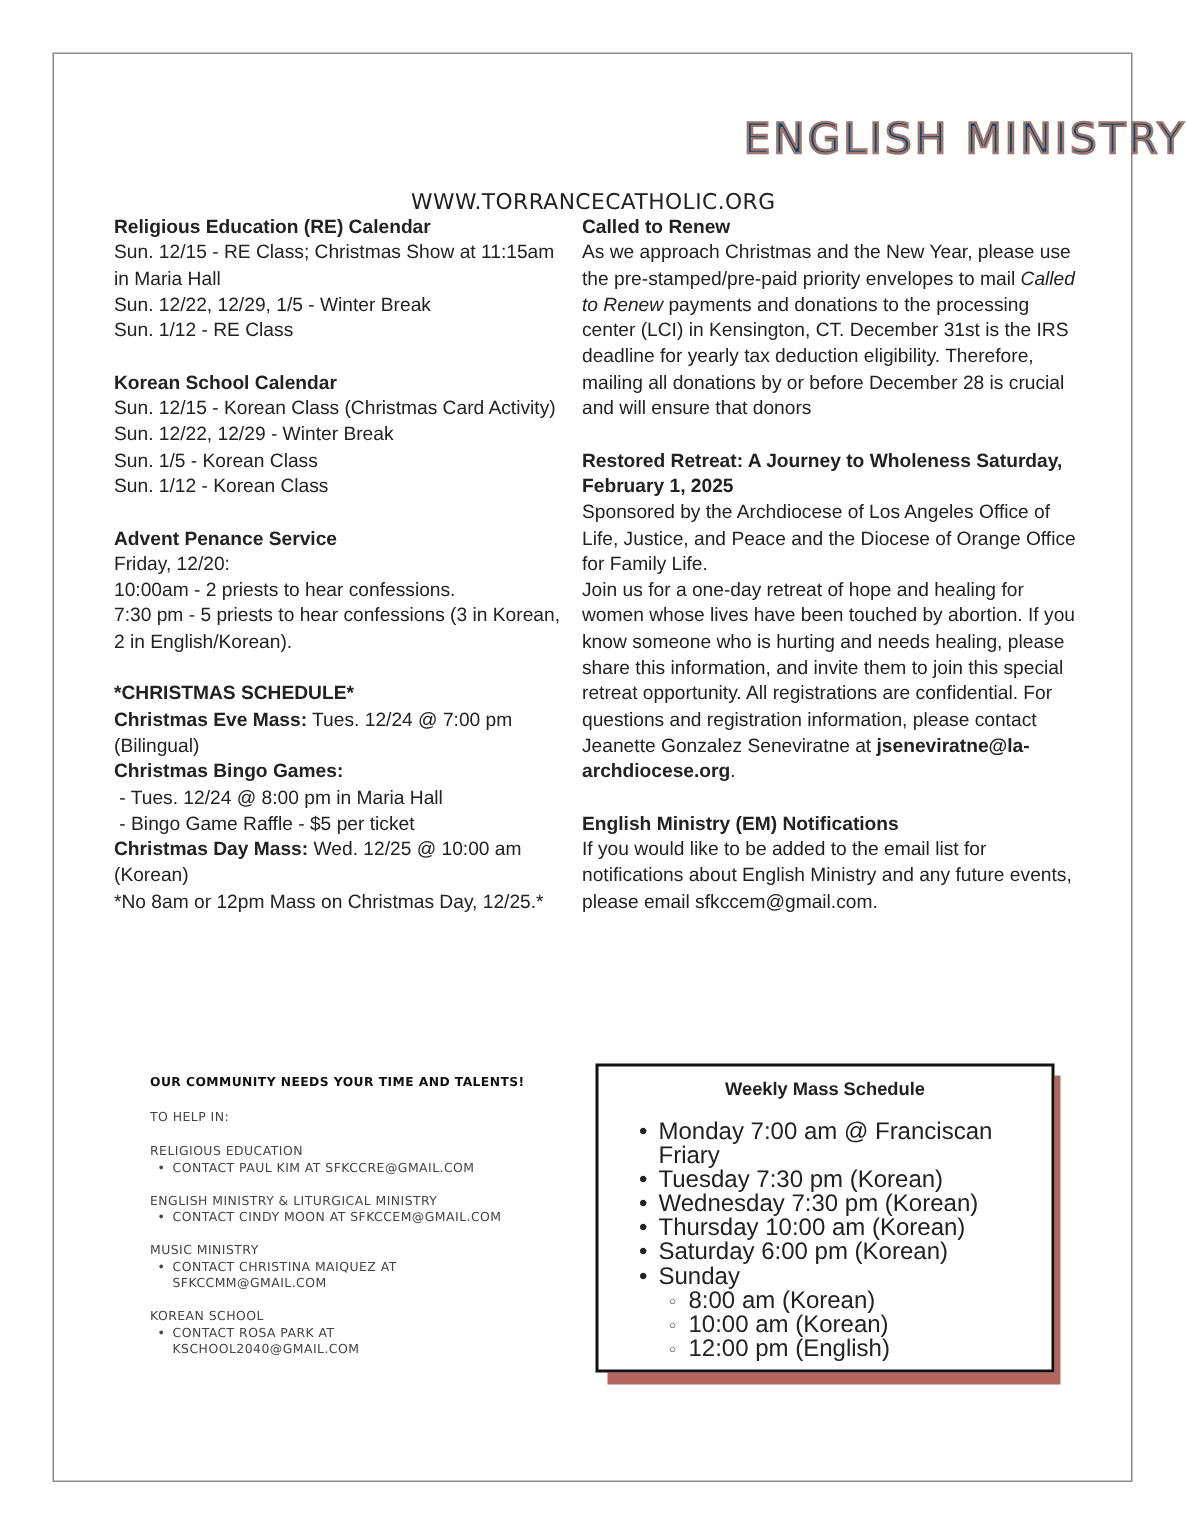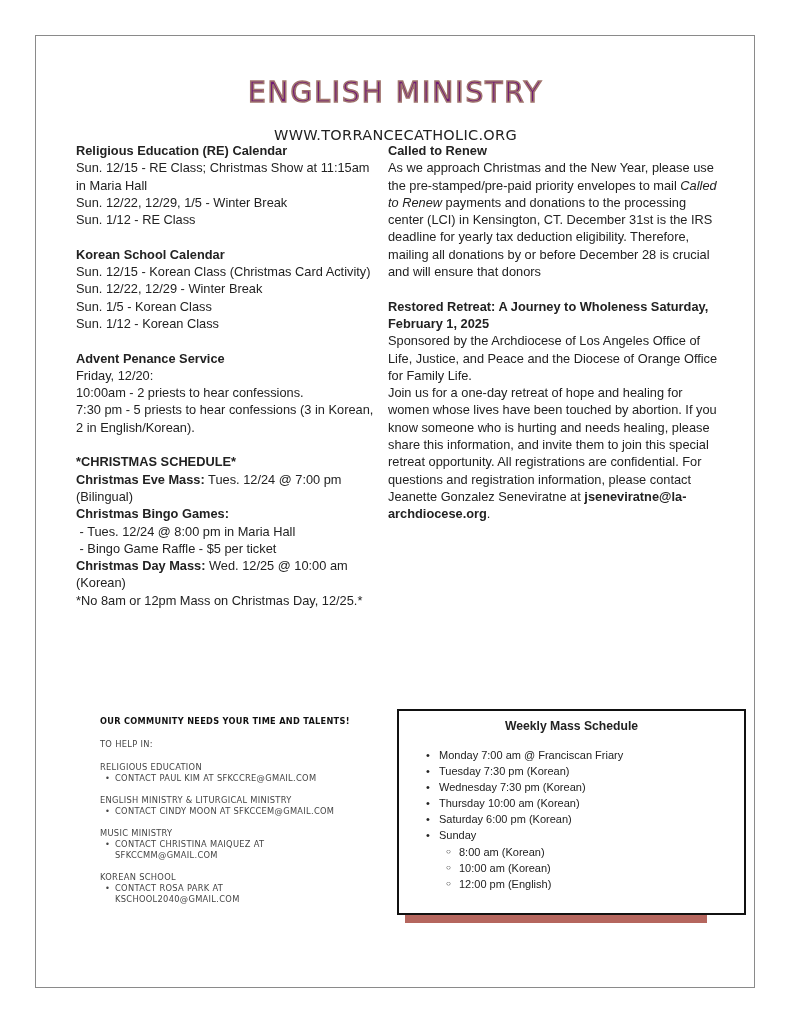--- a/index.html
+++ b/index.html
@@ -2,22 +2,22 @@
 <html><head>
 <meta charset="utf-8">
 <style>
   html, body { margin: 0; padding: 0; background: #ffffff; }
   body { width: 791px; height: 1024px; position: relative; overflow: hidden;
          font-family: "Liberation Sans", sans-serif; color: #222; }
   .page-frame { position: absolute; left: 35px; top: 35px; width: 720px; height: 953px;
                 border: 1.5px solid #8a8a8a; box-sizing: border-box; }
   .masthead { position: absolute; left: 0; top: 76px; width: 791px; text-align: center; }
   .masthead-title { font-family: "DejaVu Sans", sans-serif; font-size: 28px; letter-spacing: 2px;
-                    color: #701a75; -webkit-text-stroke: 1.6px #a0756e; font-weight: normal;
-                    line-height: 34px; }
+                    color: #0c4a6e; -webkit-text-stroke: 1.6px #a0756e; font-weight: normal;
+                    line-height: 34px; text-align: right; }
   .masthead-url { font-family: "DejaVu Sans", sans-serif; font-size: 14.5px; color: #222;
                   letter-spacing: 0.3px; line-height: 18px; margin-top: 16px; }
   .col { position: absolute; top: 142px; font-size: 12.8px; line-height: 17.3px; }
   .col-left { left: 76px; width: 300px; }
   .col-right { left: 388px; width: 335px; }
   .section { margin-bottom: 17.3px; }
   .h { font-weight: bold; }
   .line { display: block; }
   .b { font-weight: bold; }
   .i { font-style: italic; }
@@ -25,25 +25,25 @@
                font-family: "DejaVu Sans", sans-serif; font-size: 8.3px; color: #444;
                letter-spacing: 0.3px; line-height: 11px; }
   .community-title { font-weight: bold; color: #111; font-size: 8.2px; margin-bottom: 12px; }
   .community-sub { margin-bottom: 12px; }
   .ministry { margin-bottom: 11px; }
   .ministry ul { margin: 0; padding-left: 15px; list-style: none; }
   .ministry li { position: relative; }
   .ministry li::before { content: "•"; position: absolute; left: -10px; }
   .mass-shadow { position: absolute; left: 405px; top: 717px; width: 302px; height: 206px;
                  background: #b5665e; }
-  .mass-box { position: absolute; left: 397px; top: 709px; width: 349px; height: 206px;
+  .mass-box { position: absolute; left: 397px; top: 709px; width: 306px; height: 206px;
               background: #fff; border: 2.5px solid #111; box-sizing: border-box; }
   .mass-title { text-align: center; font-weight: bold; font-size: 12.2px; margin-top: 8px;
                 margin-bottom: 14px; }
-  .mass-list { margin: 0; padding-left: 40px; font-size: 11px; line-height: 16.1px; list-style: none; }
+  .mass-list { margin: 0; padding-left: 40px; font-size: 16px; line-height: 16.1px; list-style: none; }
   .mass-list li { position: relative; }
   .mass-list li::before { content: "•"; position: absolute; left: -13px; }
   .mass-sub { margin: 0; padding-left: 20px; list-style: none; }
   .mass-sub li::before { content: "○"; font-size: 8px; position: absolute; left: -13px; top: 0px; }
 </style>
 </head>
 <body>
 
 <div class="page-frame"></div>
 
@@ -86,20 +86,24 @@
 <div class="col col-right">
   <div class="section">
     <span class="line h">Called to Renew</span>
     <span>As we approach Christmas and the New Year, please use the pre-stamped/pre-paid priority envelopes to mail </span><span class="i">Called to Renew</span><span> payments and donations to the processing center (LCI) in Kensington, CT. December 31st is the IRS deadline for yearly tax deduction eligibility. Therefore, mailing all donations by or before December 28 is crucial and will ensure that donors</span>
   </div>
   <div class="section">
     <span class="line h">Restored Retreat: A Journey to Wholeness Saturday, February 1, 2025</span>
     <span class="line">Sponsored by the Archdiocese of Los Angeles Office of Life, Justice, and Peace and the Diocese of Orange Office for Family Life.</span>
     <span>Join us for a one-day retreat of hope and healing for women whose lives have been touched by abortion. If you know someone who is hurting and needs healing, please share this information, and invite them to join this special retreat opportunity. All registrations are confidential. For questions and registration information, please contact Jeanette Gonzalez Seneviratne at </span><span class="b">jseneviratne@la-archdiocese.org</span><span>.</span>
   </div>
+  <div class="section">
+    <span class="line h">English Ministry (EM) Notifications</span>
+    <span>If you would like to be added to the email list for notifications about English Ministry and any future events, please email sfkccem@gmail.com.</span>
+  </div>
 </div>
 
 <div class="community">
   <div class="community-title">OUR COMMUNITY NEEDS YOUR TIME AND TALENTS!</div>
   <div class="community-sub">TO HELP IN:</div>
   <div class="ministry">
     <div>RELIGIOUS EDUCATION</div>
     <ul>
         <li>CONTACT PAUL KIM AT SFKCCRE@GMAIL.COM</li>
       </ul>

